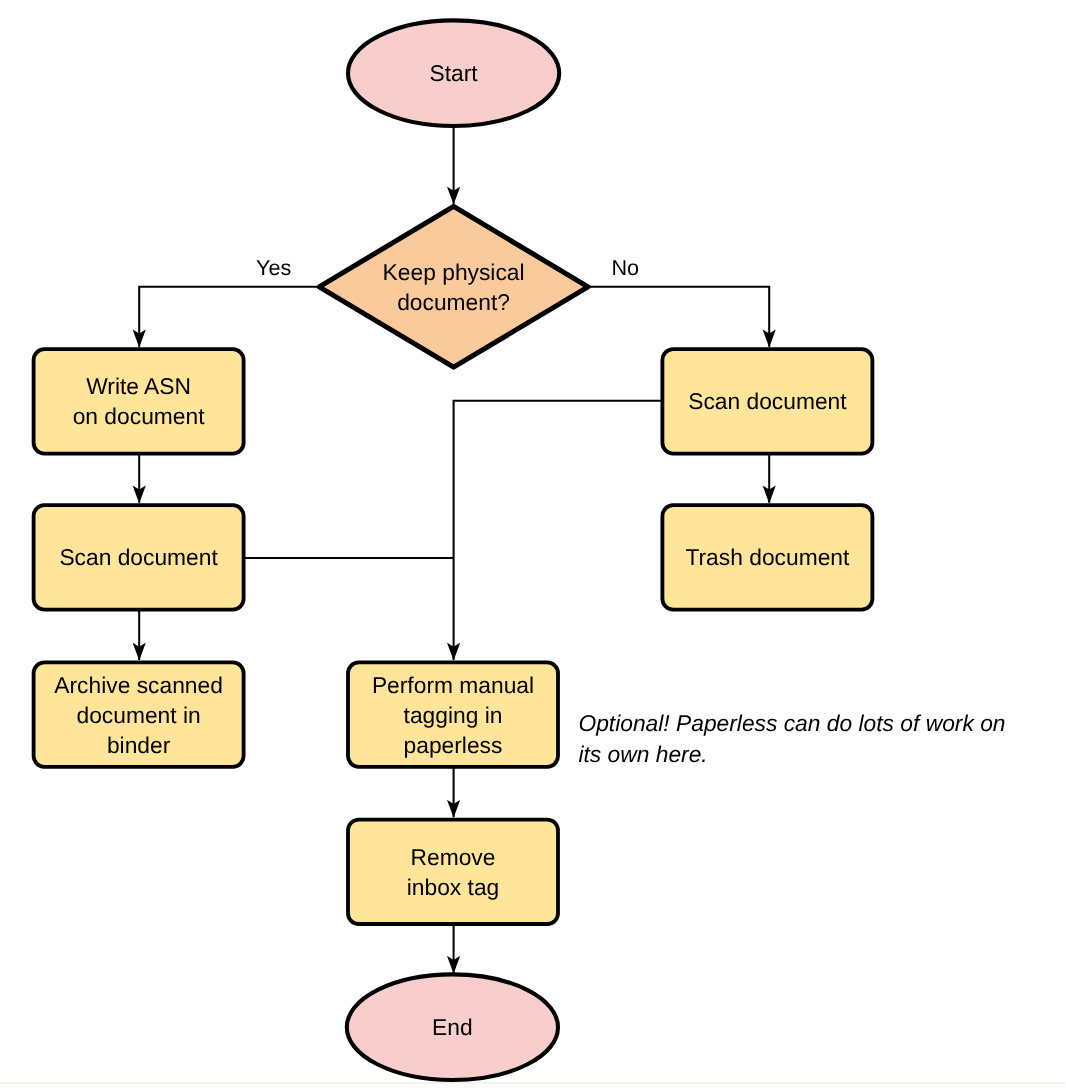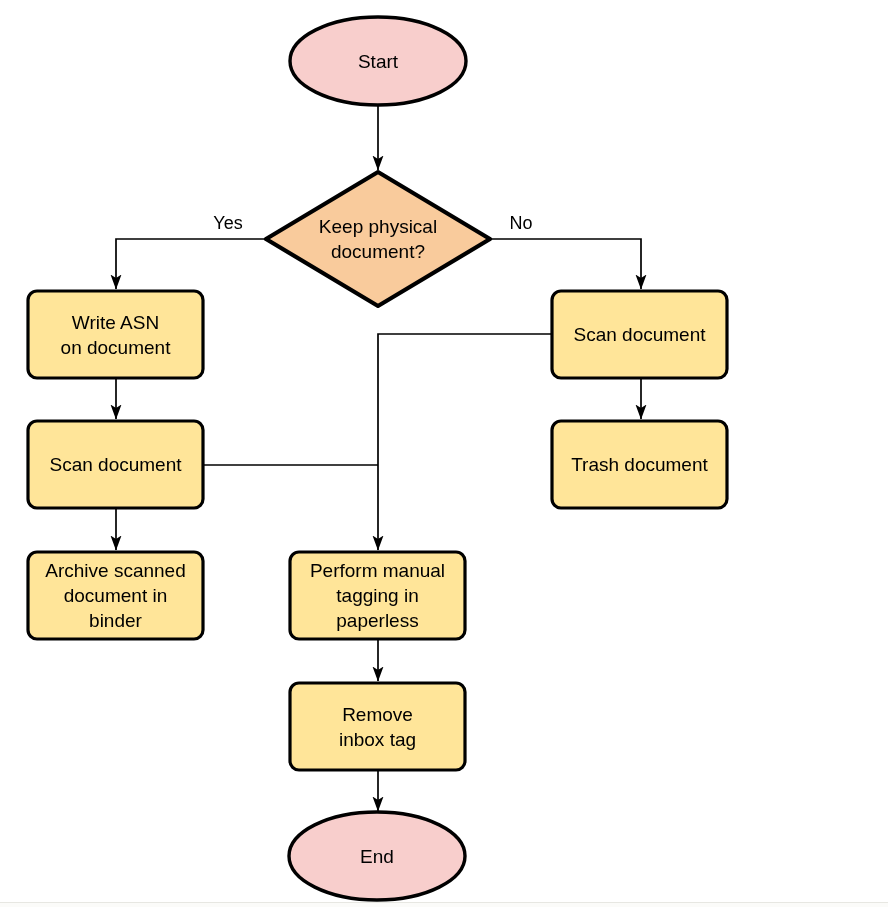--- a/index.html
+++ b/index.html
@@ -104,16 +104,20 @@
       <g>
         <rect x="290" y="683" width="175" height="87" rx="9" fill="#ffe599" stroke="#000000" stroke-width="3.2"></rect>
         <text text-anchor="middle" font-size="19"><tspan x="377.5" y="720.6">Remove</tspan><tspan x="377.5" y="745.6">inbox tag</tspan></text>
       </g>
       <g>
         <ellipse cx="377" cy="856" rx="88" ry="44" fill="#f8cecc" stroke="#000000" stroke-width="3.4"></ellipse>
         <text text-anchor="middle" font-size="19"><tspan x="377" y="862.6">End</tspan></text>
       </g>
     </svg>
 
+  <div class="note">
+    <div>Optional! Paperless can do lots of work on</div>
+    <div>its own here.</div>
+  </div>
 
   <div class="bottom-divider"></div>
   <div class="bottom-strip"></div>
 </div>
 
 </body></html>

